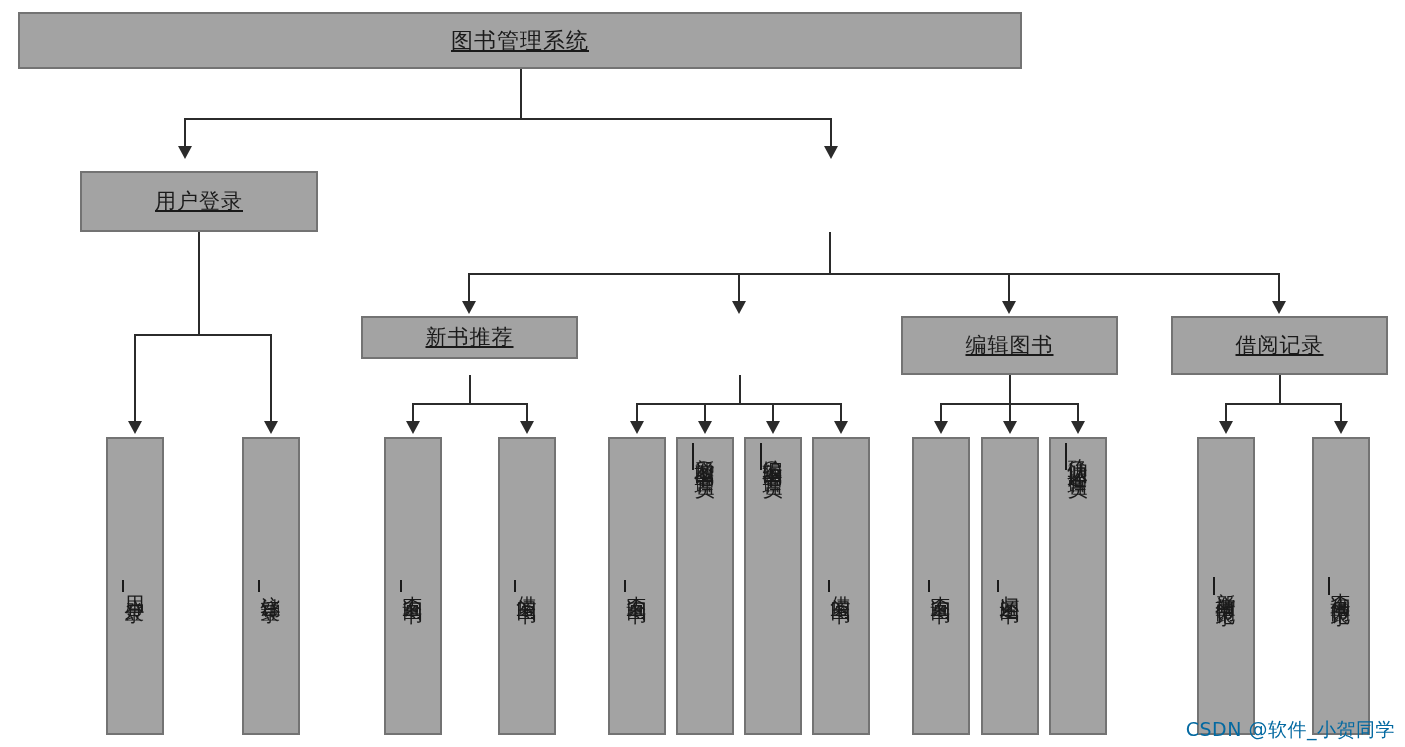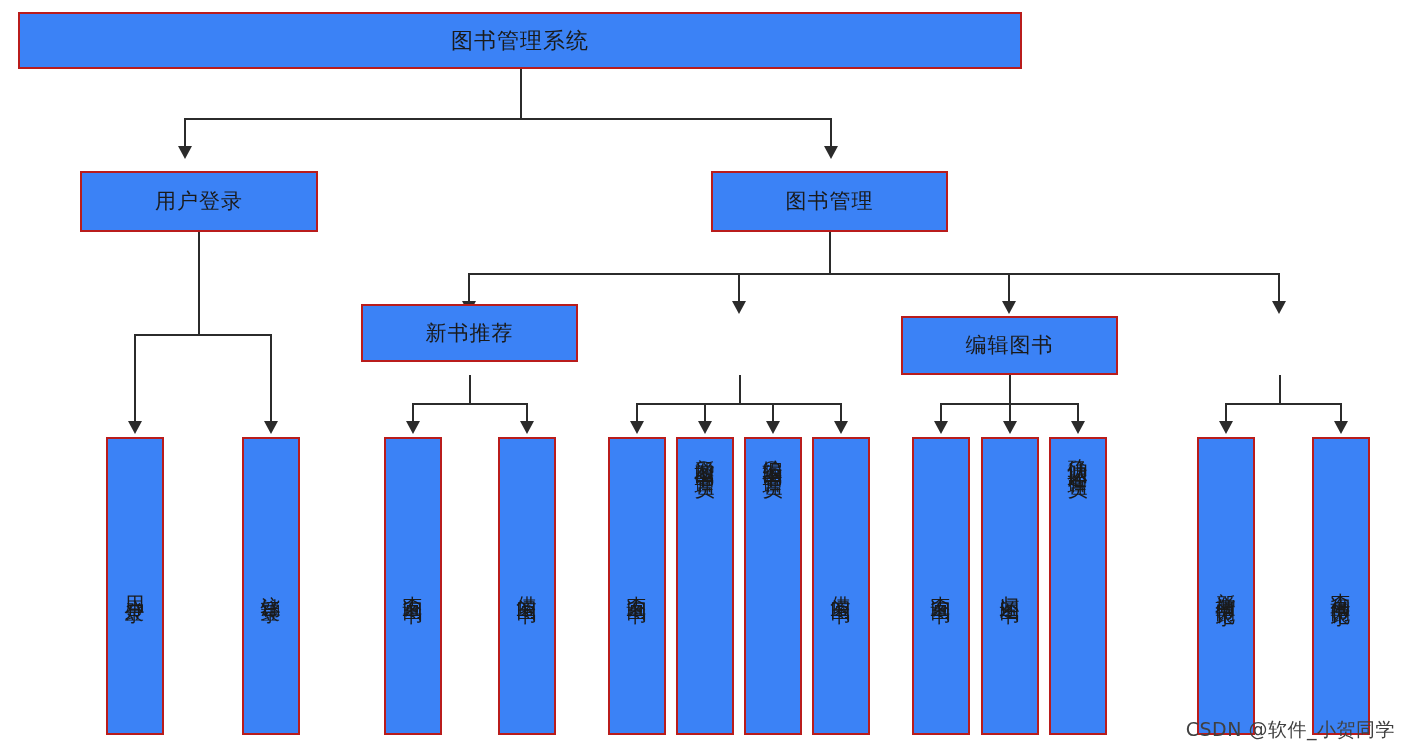--- a/index.html
+++ b/index.html
@@ -15,27 +15,28 @@
     position: relative;
     width: 1405px;
     height: 747px;
     background: #ffffff;
     overflow: hidden;
   }
   
   .node {
     position: absolute;
     box-sizing: border-box;
-    background: #3b82f6;
-    border: 2px solid #b91c1c;
+    background: #a3a3a3;
+    border: 2px solid #737373;
     display: flex;
     align-items: center;
     justify-content: center;
     color: #1a1a1a;
     z-index: 3;
+    text-decoration: underline;
   }
   .node .label {
     line-height: 1.25;
     white-space: nowrap;
     text-align: center;
   }
   
   .node.horiz .label {
     font-size: 21px;
     letter-spacing: 1px;
@@ -74,21 +75,21 @@
     border-right: 7px solid transparent;
     border-top: 13px solid #2b2b2b;
     z-index: 2;
   }
   
   #watermark {
     position: absolute;
     right: 10px;
     bottom: 4px;
     font-size: 19px;
-    color: #404040;
+    color: #0369a1;
     letter-spacing: 0.5px;
     z-index: 5;
     white-space: nowrap;
     pointer-events: none;
   }
 </style>
 </head>
 <body>
 
 <div id="canvas">
@@ -101,23 +102,20 @@
 
   <div class="hline" style="left:184px; top:118px; width:648px; height:2px;"></div>
 
   <div class="vline" style="left:184px; top:118px; width:2px; height:30px;"></div>
   <div class="arrow" style="left:178px; top:146px;"></div>
   <div class="vline" style="left:830px; top:118px; width:2px; height:30px;"></div>
   <div class="arrow" style="left:824px; top:146px;"></div>
 
   <div class="node horiz" style="left:80px; top:171px; width:238px; height:61px;">
     <span class="label">用户登录</span>
-  </div>
-  <div class="node horiz" style="left:711px; top:171px; width:237px; height:61px;">
-    <span class="label">图书管理</span>
   </div>
 
   <div class="vline" style="left:198px; top:232px; width:2px; height:103px;"></div>
   <div class="hline" style="left:134px; top:334px; width:138px; height:2px;"></div>
   <div class="vline" style="left:134px; top:334px; width:2px; height:89px;"></div>
   <div class="arrow" style="left:128px; top:421px;"></div>
   <div class="vline" style="left:270px; top:334px; width:2px; height:89px;"></div>
   <div class="arrow" style="left:264px; top:421px;"></div>
 
   <div class="node leaf" style="left:106px; top:437px; width:58px; height:298px;">
@@ -132,25 +130,28 @@
 
   <div class="vline" style="left:468px; top:273px; width:2px; height:30px;"></div>
   <div class="arrow" style="left:462px; top:301px;"></div>
   <div class="vline" style="left:738px; top:273px; width:2px; height:30px;"></div>
   <div class="arrow" style="left:732px; top:301px;"></div>
   <div class="vline" style="left:1008px; top:273px; width:2px; height:30px;"></div>
   <div class="arrow" style="left:1002px; top:301px;"></div>
   <div class="vline" style="left:1278px; top:273px; width:2px; height:30px;"></div>
   <div class="arrow" style="left:1272px; top:301px;"></div>
 
-  <div class="node horiz" style="left:361px; top:304px; width:217px; height:58px;">
+  <div class="node horiz" style="left:361px; top:316px; width:217px; height:43px;">
     <span class="label">新书推荐</span>
   </div>
   <div class="node horiz" style="left:901px; top:316px; width:217px; height:59px;">
     <span class="label">编辑图书</span>
+  </div>
+  <div class="node horiz" style="left:1171px; top:316px; width:217px; height:59px;">
+    <span class="label">借阅记录</span>
   </div>
 
   <div class="vline" style="left:469px; top:375px; width:2px; height:29px;"></div>
   <div class="hline" style="left:412px; top:403px; width:116px; height:2px;"></div>
   <div class="vline" style="left:412px; top:403px; width:2px; height:20px;"></div>
   <div class="arrow" style="left:406px; top:421px;"></div>
   <div class="vline" style="left:526px; top:403px; width:2px; height:20px;"></div>
   <div class="arrow" style="left:520px; top:421px;"></div>
 
   <div class="node leaf" style="left:384px; top:437px; width:58px; height:298px;">

